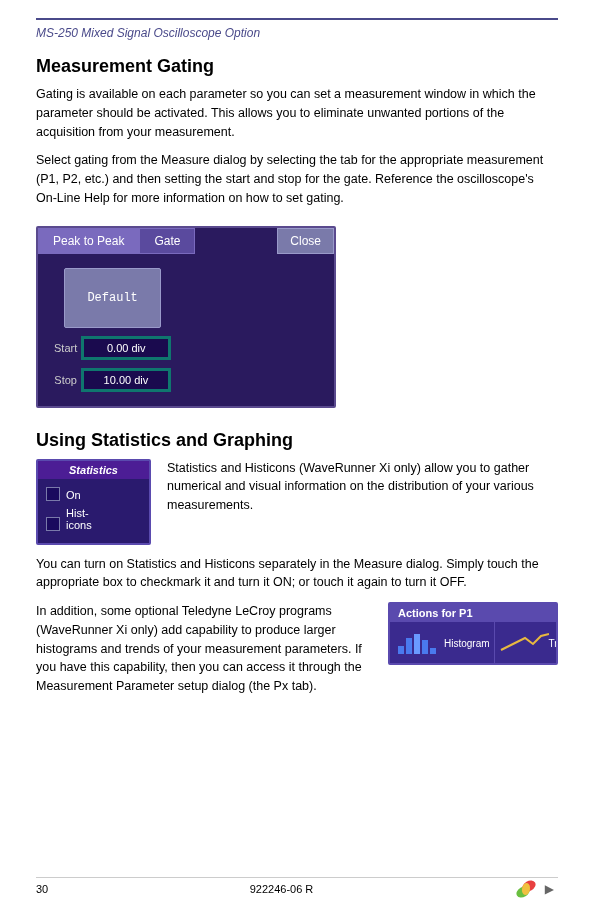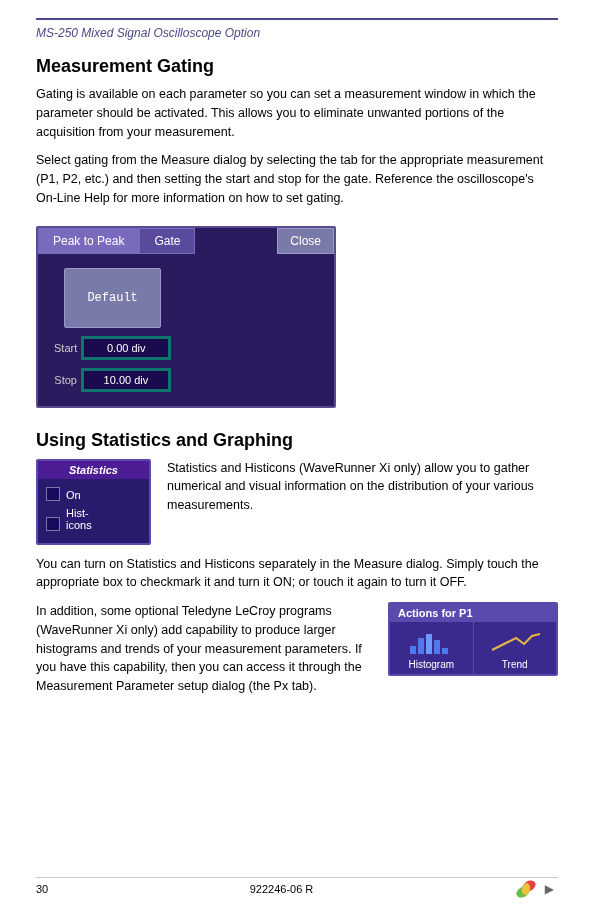--- a/index.html
+++ b/index.html
@@ -221,21 +221,21 @@
       font-weight: bold;
       padding: 3px 8px;
     }
     .actions-buttons {
       display: flex;
       gap: 0;
     }
     .actions-btn {
       flex: 1;
       display: flex;
-      flex-direction: column;
+      flex-direction: row;
       align-items: center;
       padding: 6px 4px 4px 4px;
       background: #3a2a8e;
       border-right: 1px solid #5a4aae;
       cursor: pointer;
       justify-content: center;
     }
     .actions-btn:last-child {
       border-right: none;
     }

